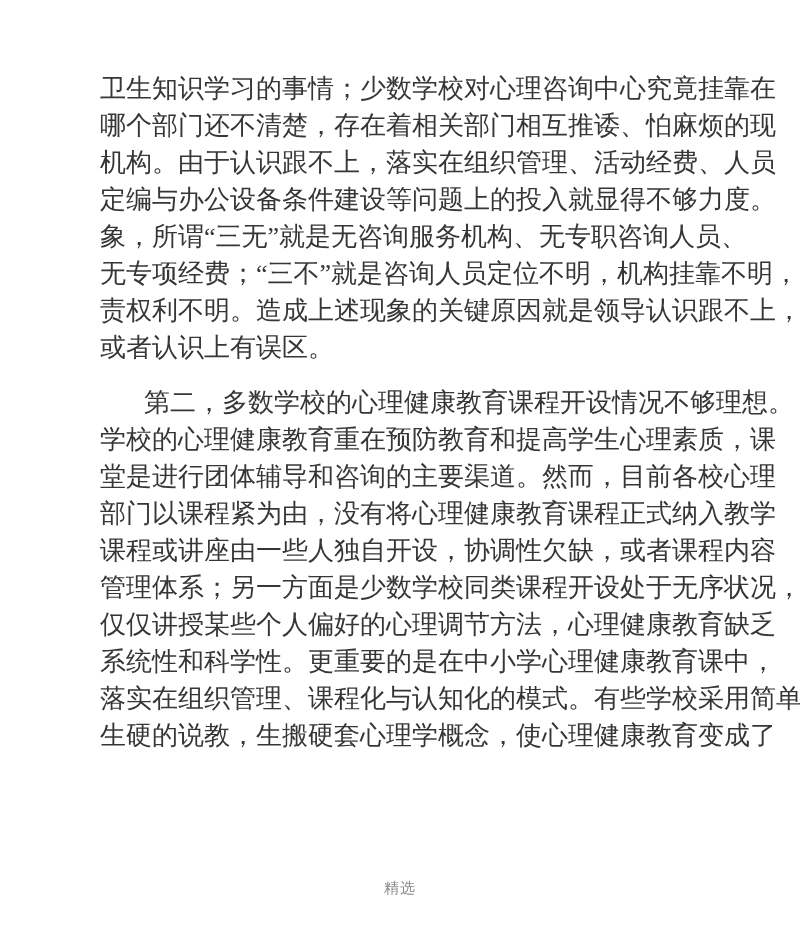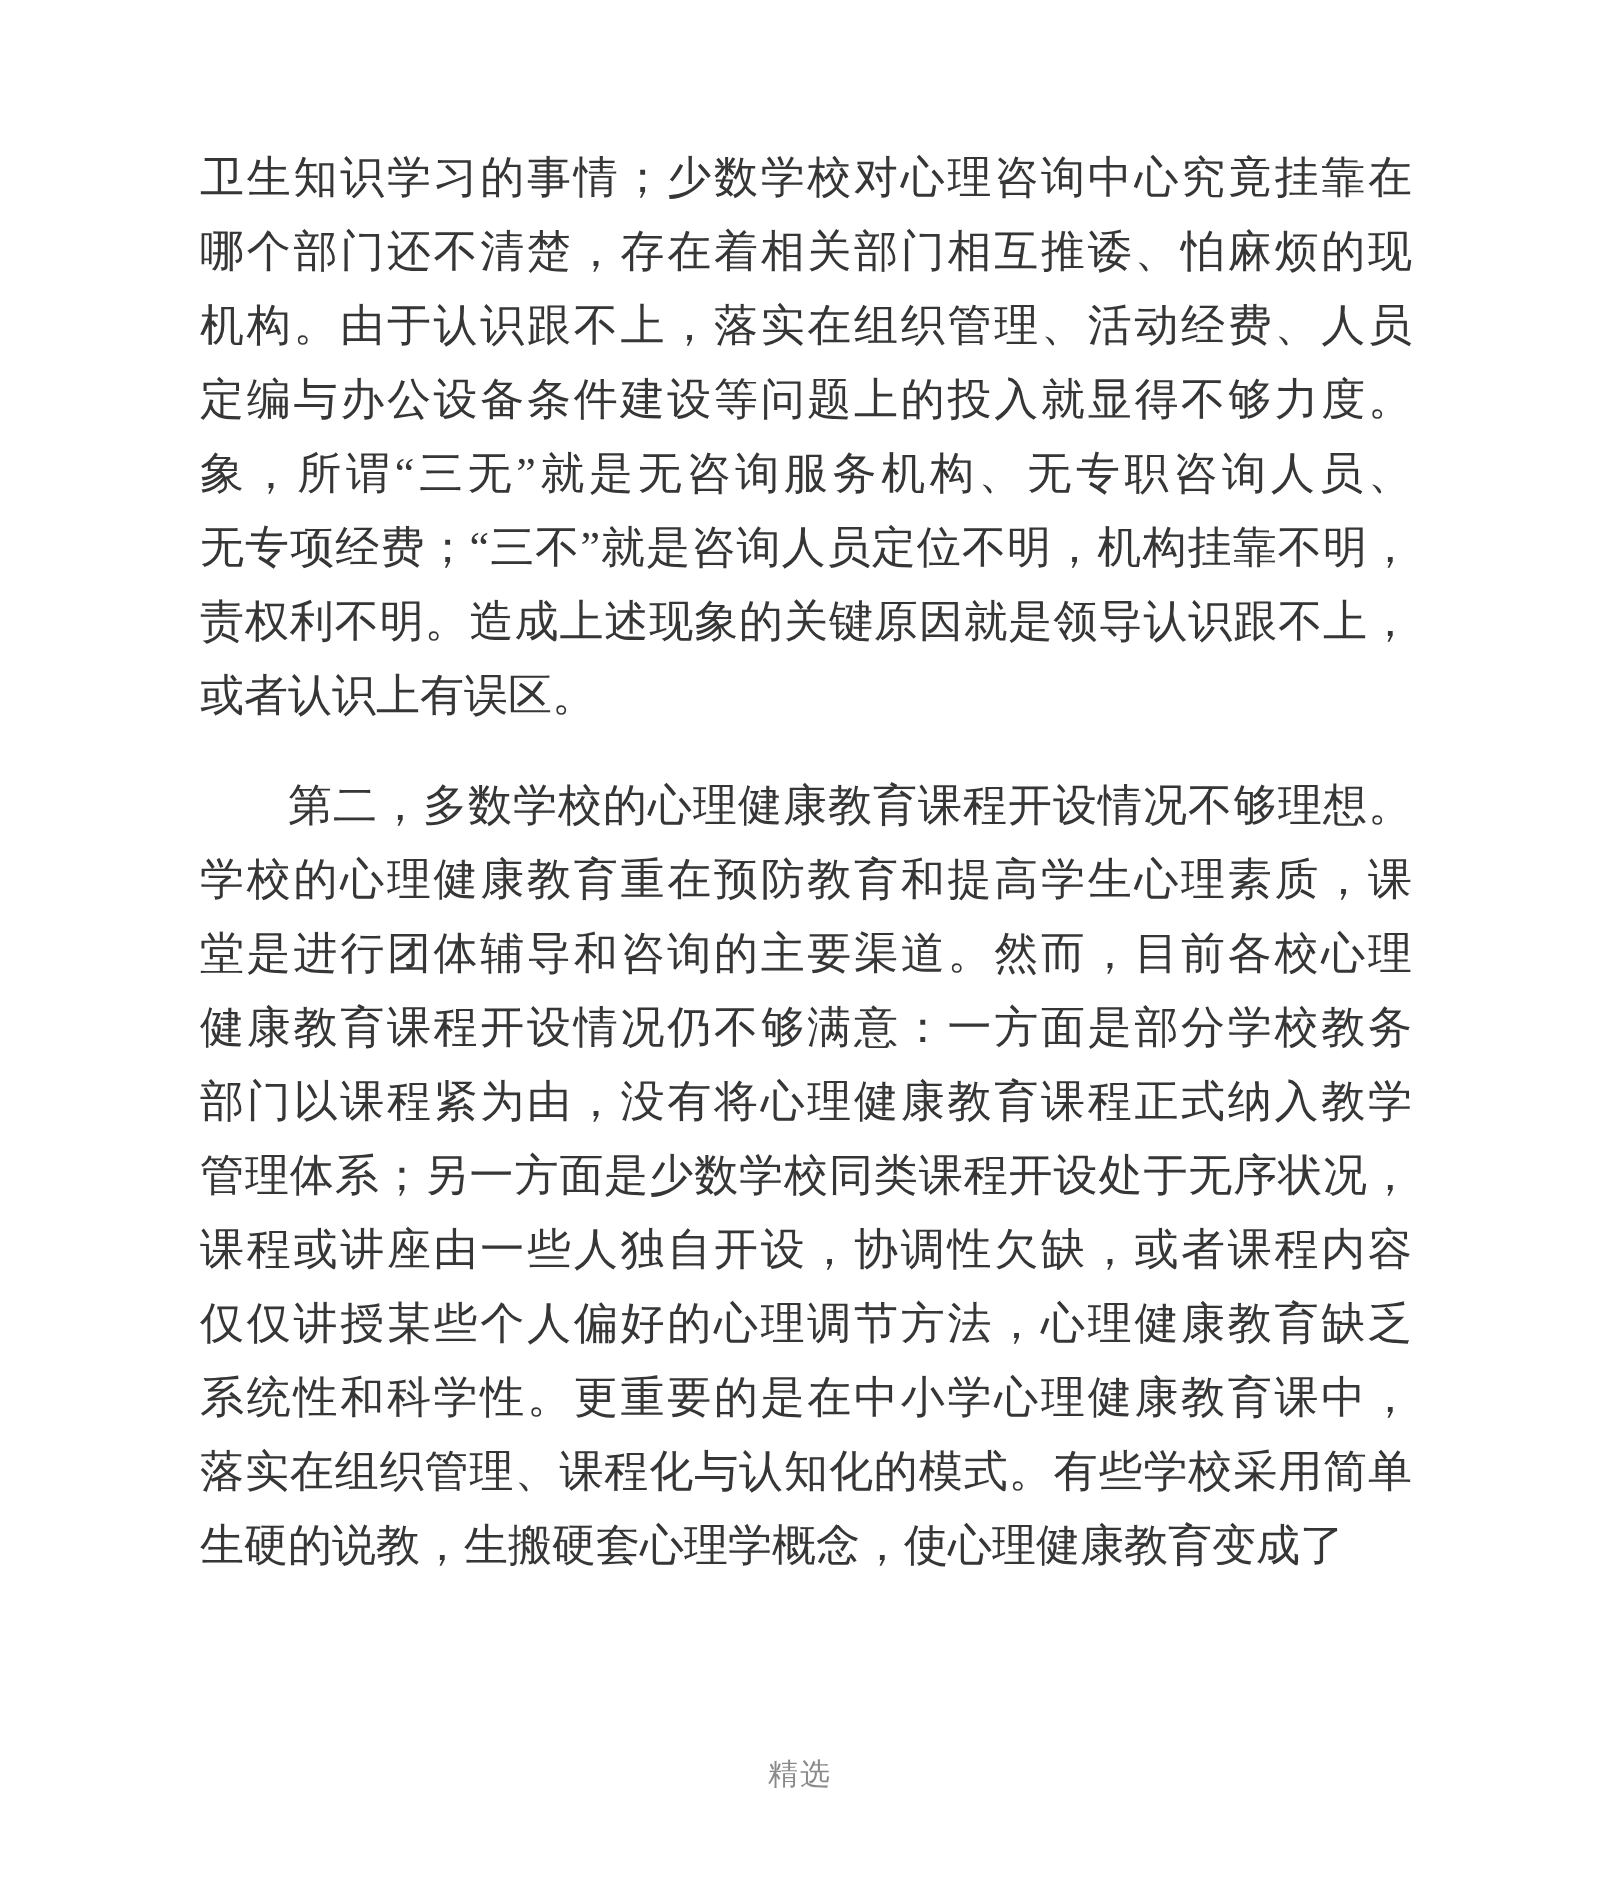--- a/index.html
+++ b/index.html
@@ -24,21 +24,21 @@
   }
   .para {
     margin: 0;
   }
   .para-2 {
     margin-top: 18px;
   }
   .line {
     height: 37px;
     line-height: 37px;
-    font-size: 22px;
+    font-size: 26px;
     text-align: justify;
     text-align-last: justify;
     white-space: nowrap;
   }
   .line.last {
     text-align: center;
     text-align-last: left;
   }
   .line.indent {
     text-indent: 44px;
@@ -70,24 +70,23 @@
       <div class="line">象，所谓“三无”就是无咨询服务机构、无专职咨询人员、</div>
       <div class="line">无专项经费；“三不”就是咨询人员定位不明，机构挂靠不明，</div>
       <div class="line">责权利不明。造成上述现象的关键原因就是领导认识跟不上，</div>
       <div class="line last">或者认识上有误区。</div>
     </div>
 
     <div class="para para-2">
       <div class="line indent">第二，多数学校的心理健康教育课程开设情况不够理想。</div>
       <div class="line">学校的心理健康教育重在预防教育和提高学生心理素质，课</div>
       <div class="line">堂是进行团体辅导和咨询的主要渠道。然而，目前各校心理</div>
-      <div class="line">健康教育课程开设情况仍不够满意：一方面是部分学校教务</div>
       <div class="line">部门以课程紧为由，没有将心理健康教育课程正式纳入教学</div>
+      <div class="line">课程或讲座由一些人独自开设，协调性欠缺，或者课程内容</div>
       <div class="line">管理体系；另一方面是少数学校同类课程开设处于无序状况，</div>
-      <div class="line">课程或讲座由一些人独自开设，协调性欠缺，或者课程内容</div>
       <div class="line">仅仅讲授某些个人偏好的心理调节方法，心理健康教育缺乏</div>
       <div class="line">系统性和科学性。更重要的是在中小学心理健康教育课中，</div>
       <div class="line">落实在组织管理、课程化与认知化的模式。有些学校采用简单</div>
       <div class="line last">生硬的说教，生搬硬套心理学概念，使心理健康教育变成了</div>
     </div>
 
   </div>
 
   <div class="watermark">精选</div>
 </div>

